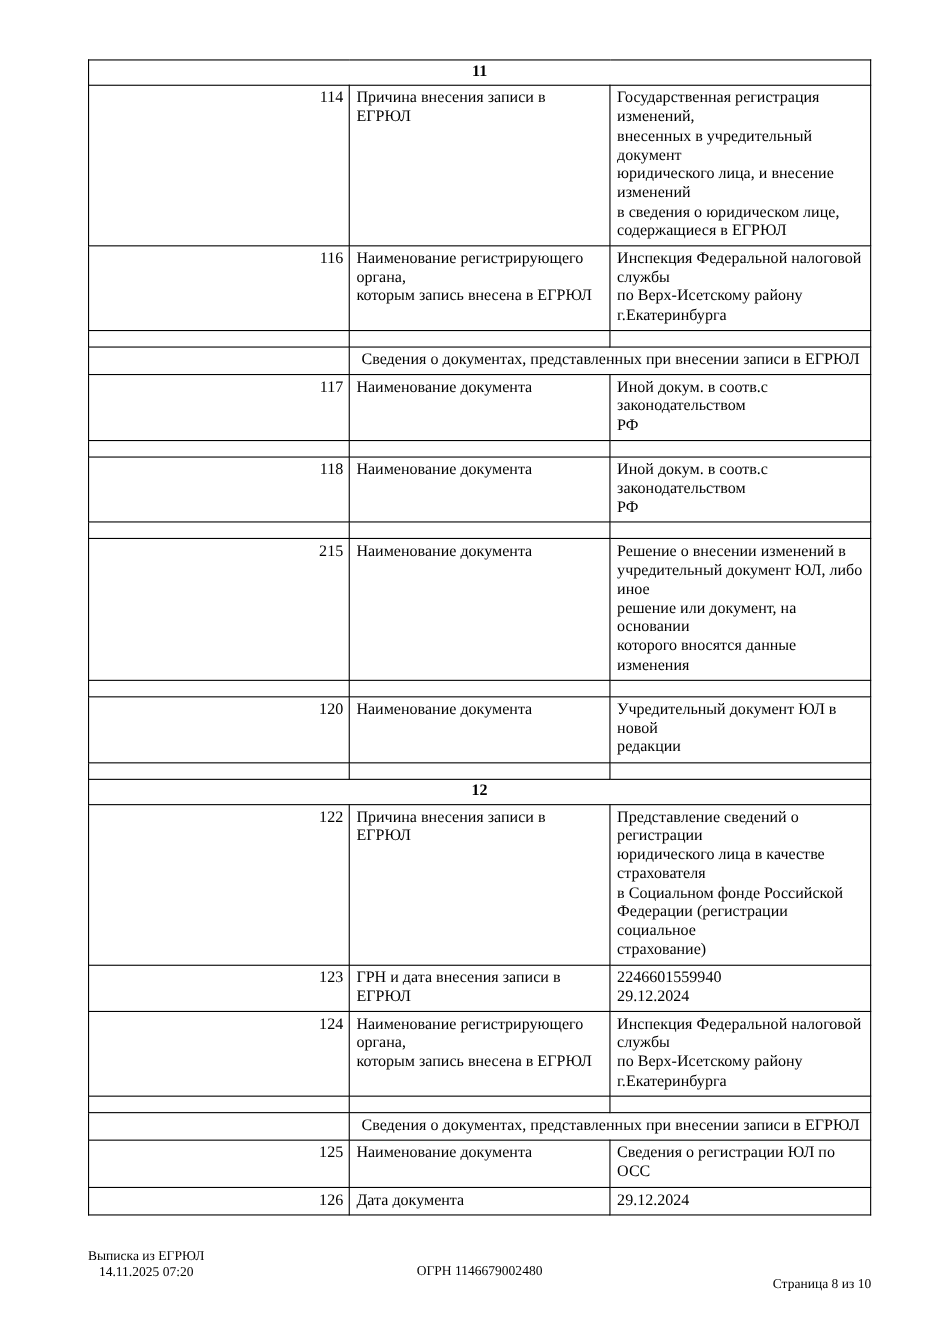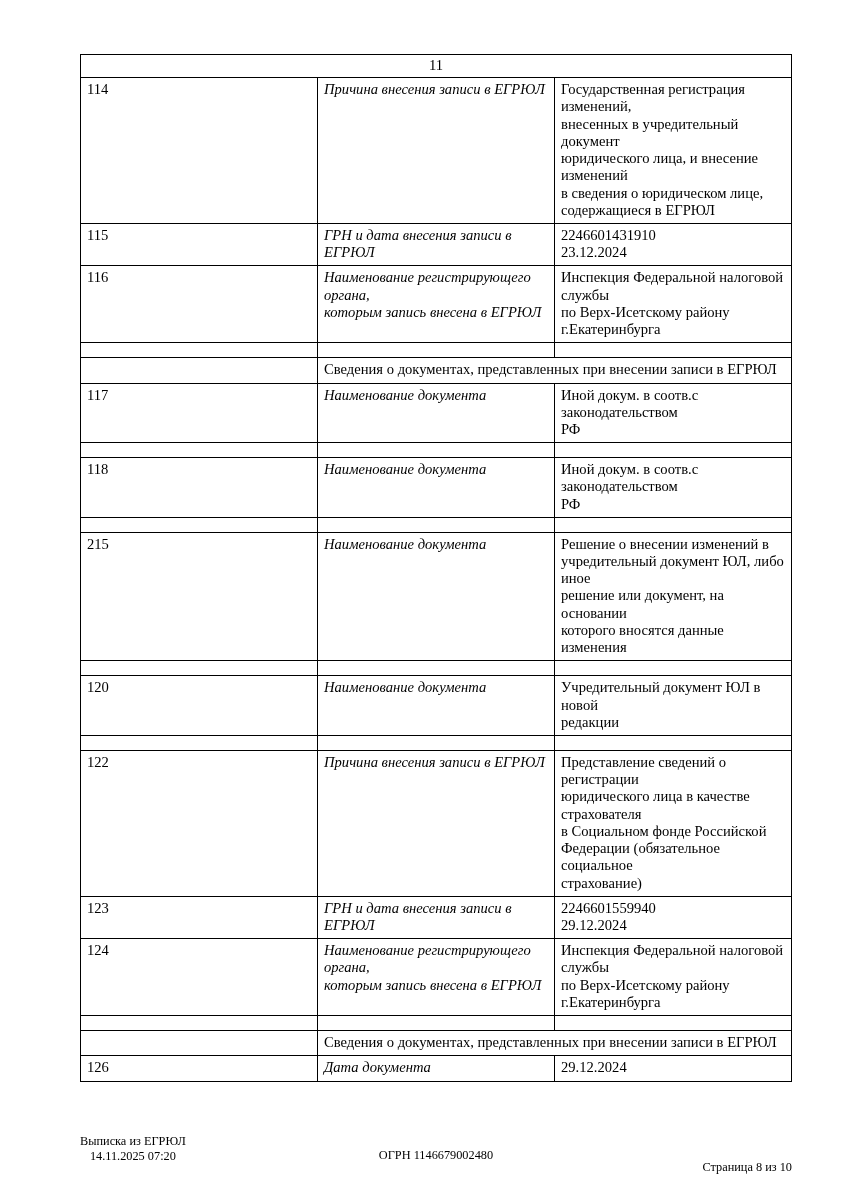--- a/index.html
+++ b/index.html
@@ -28,41 +28,40 @@
     font-size: 14.6px;
     line-height: 1.18;
   }
   table.doc td {
     border: 1px solid #000000;
     vertical-align: top;
     padding: 3px 5px 4px 6px;
   }
   td.num {
     width: 46px;
-    text-align: left;
+    text-align: right;
     white-space: nowrap;
   }
   td.label {
     width: 330px;
-    font-style: italic;
   }
   td.value {
     width: 334px;
   }
   tr.section td {
     text-align: center;
-    font-weight: normal;
+    font-weight: bold;
     padding: 2px 0 3px 0;
   }
   tr.spacer td {
     height: 14px;
     padding: 0;
   }
   td.wide {
-    text-align: left;
+    text-align: center;
     padding-left: 6px;
   }
   .cellline {
     display: block;
     white-space: pre-wrap;
   }
   .footer {
     position: absolute;
     left: 80px;
     right: 56px;
@@ -108,30 +107,20 @@
           </td>
           <td class="value">
             <span class="cellline">Государственная регистрация изменений,</span>
             <span class="cellline">внесенных в учредительный документ</span>
             <span class="cellline">юридического лица, и внесение изменений</span>
             <span class="cellline">в сведения о юридическом лице,</span>
             <span class="cellline">содержащиеся в ЕГРЮЛ</span>
           </td>
         </tr>
         <tr>
-          <td class="num">115</td>
-          <td class="label">
-            <span class="cellline">ГРН и дата внесения записи в ЕГРЮЛ</span>
-          </td>
-          <td class="value">
-            <span class="cellline">2246601431910</span>
-            <span class="cellline">23.12.2024</span>
-          </td>
-        </tr>
-        <tr>
           <td class="num">116</td>
           <td class="label">
             <span class="cellline">Наименование регистрирующего органа,</span>
             <span class="cellline">которым запись внесена в ЕГРЮЛ</span>
           </td>
           <td class="value">
             <span class="cellline">Инспекция Федеральной налоговой службы</span>
             <span class="cellline">по Верх-Исетскому району г.Екатеринбурга</span>
           </td>
         </tr>
@@ -199,30 +188,33 @@
           <td class="value">
             <span class="cellline">Учредительный документ ЮЛ в новой</span>
             <span class="cellline">редакции</span>
           </td>
         </tr>
         <tr class="spacer">
           <td class="num"></td>
           <td class="label"></td>
           <td class="value"></td>
         </tr>
+        <tr class="section">
+          <td colspan="3">12</td>
+        </tr>
         <tr>
           <td class="num">122</td>
           <td class="label">
             <span class="cellline">Причина внесения записи в ЕГРЮЛ</span>
           </td>
           <td class="value">
             <span class="cellline">Представление сведений о регистрации</span>
             <span class="cellline">юридического лица в качестве страхователя</span>
             <span class="cellline">в Социальном фонде Российской</span>
-            <span class="cellline">Федерации (обязательное социальное</span>
+            <span class="cellline">Федерации (регистрации социальное</span>
             <span class="cellline">страхование)</span>
           </td>
         </tr>
         <tr>
           <td class="num">123</td>
           <td class="label">
             <span class="cellline">ГРН и дата внесения записи в ЕГРЮЛ</span>
           </td>
           <td class="value">
             <span class="cellline">2246601559940</span>
@@ -241,20 +233,29 @@
           </td>
         </tr>
         <tr class="spacer">
           <td class="num"></td>
           <td class="label"></td>
           <td class="value"></td>
         </tr>
         <tr>
           <td class="num"></td>
           <td class="wide" colspan="2">Сведения о документах, представленных при внесении записи в ЕГРЮЛ</td>
+        </tr>
+        <tr>
+          <td class="num">125</td>
+          <td class="label">
+            <span class="cellline">Наименование документа</span>
+          </td>
+          <td class="value">
+            <span class="cellline">Сведения о регистрации ЮЛ по ОСС</span>
+          </td>
         </tr>
         <tr>
           <td class="num">126</td>
           <td class="label">
             <span class="cellline">Дата документа</span>
           </td>
           <td class="value">
             <span class="cellline">29.12.2024</span>
           </td>
         </tr>

